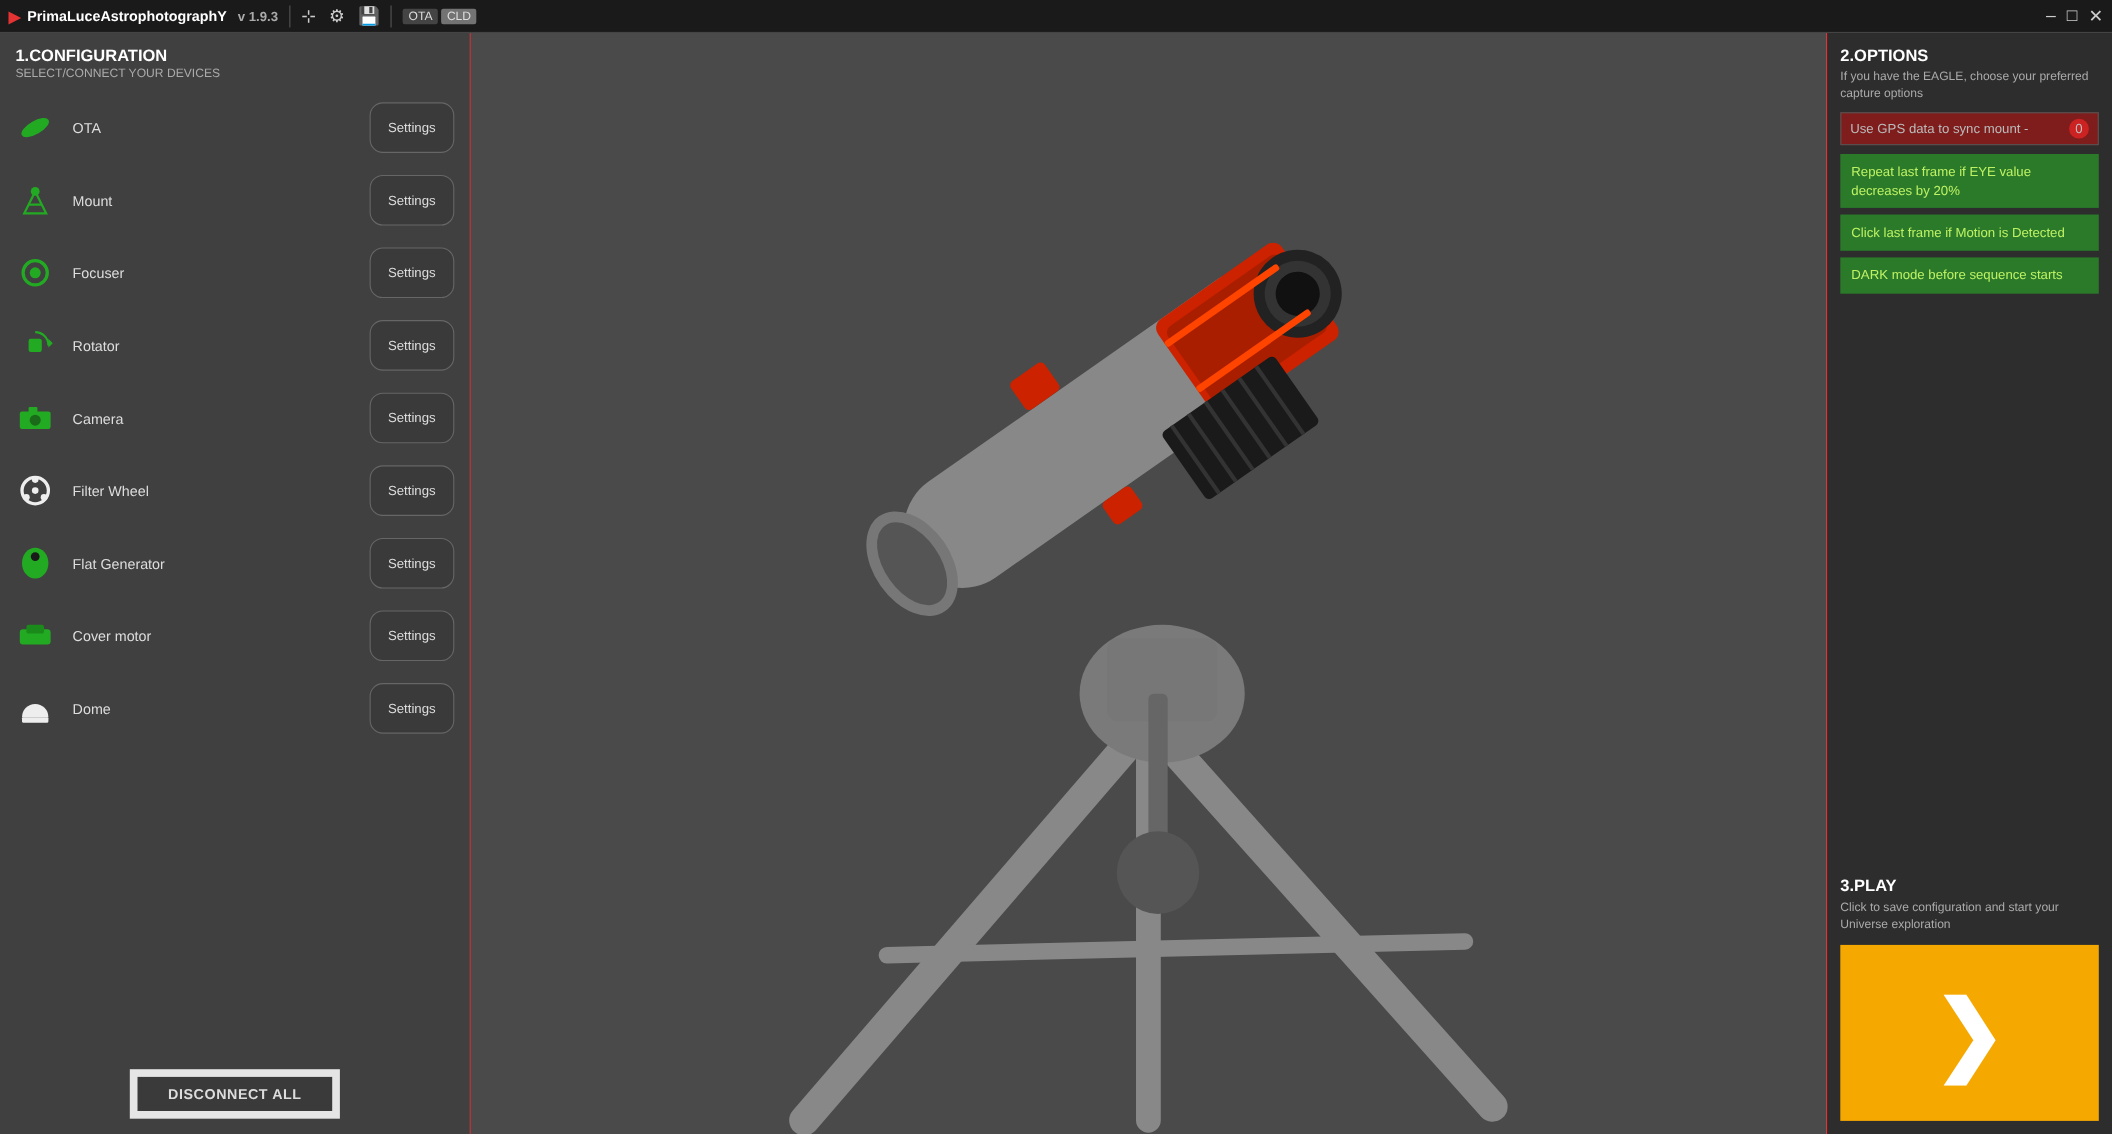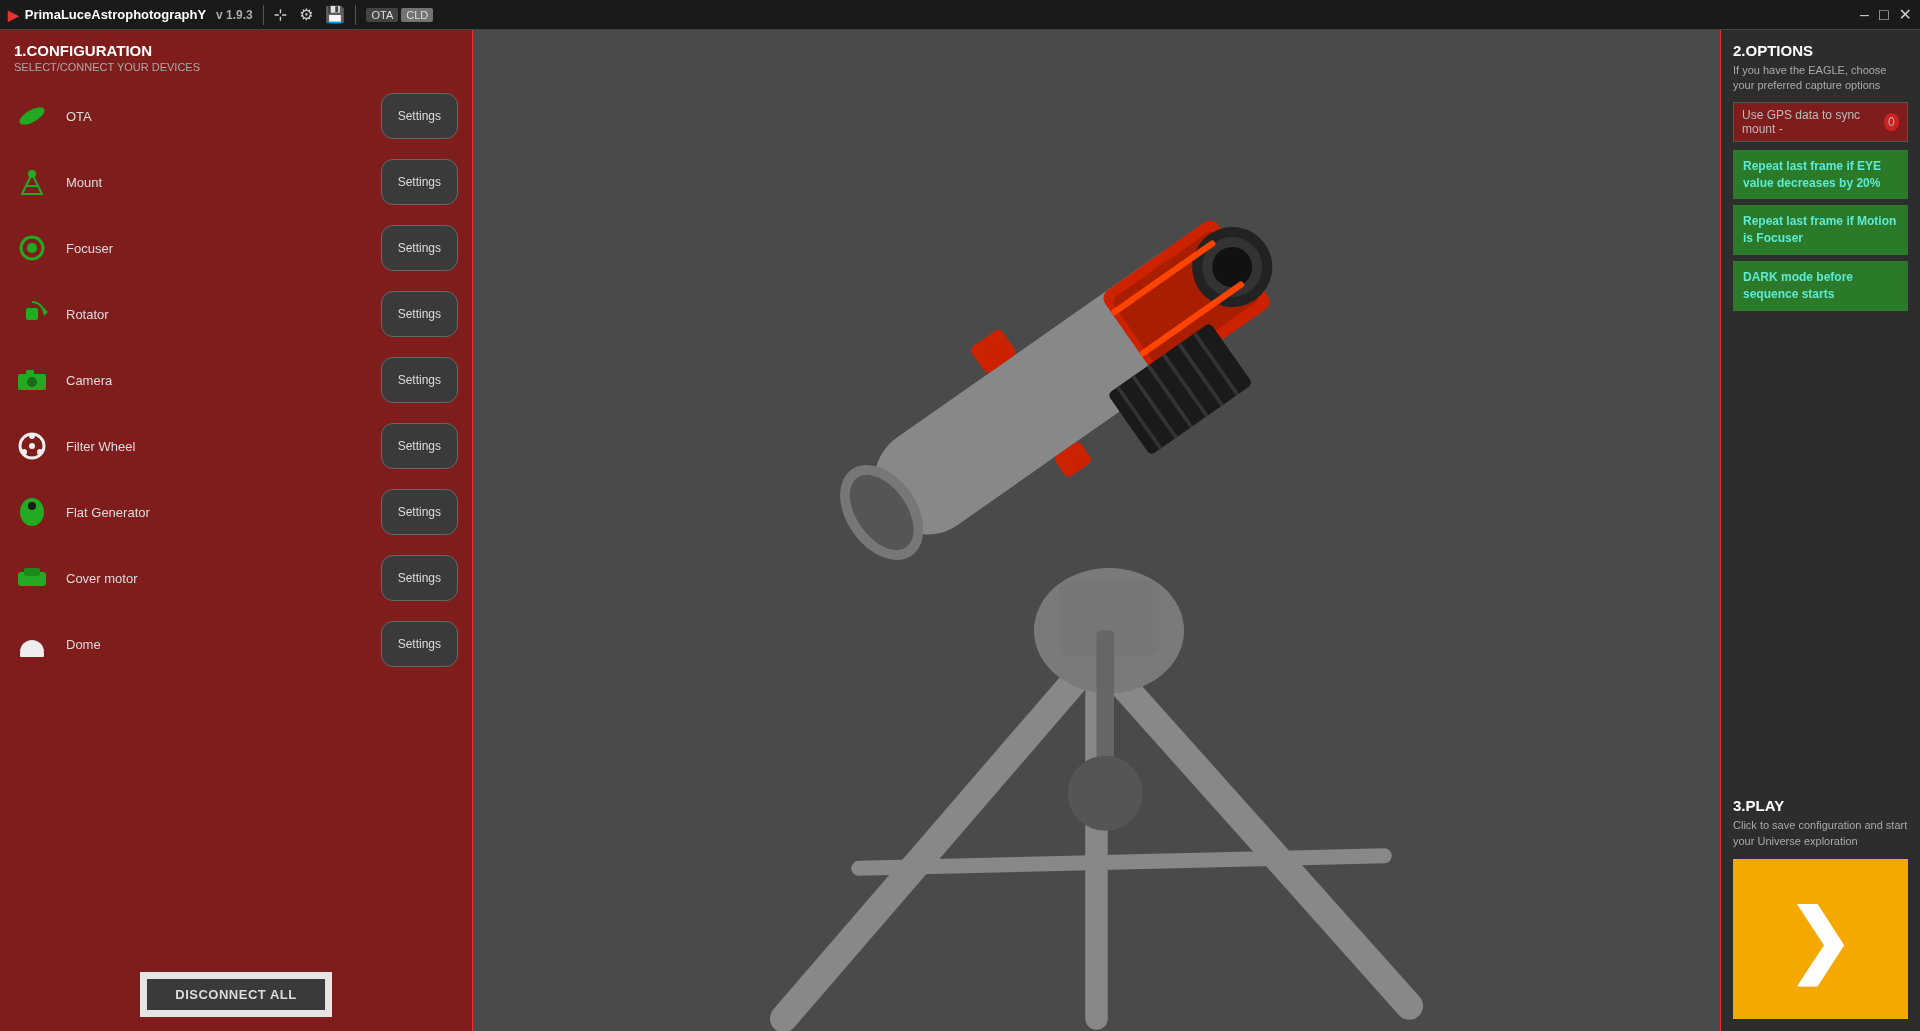--- a/index.html
+++ b/index.html
@@ -87,22 +87,22 @@
       position: absolute;
       top: 30px;
       left: 0;
       right: 0;
       bottom: 0;
       display: flex;
     }
 
     
     #left-panel {
-      width: 473px;
-      background: #7f1d1d;
+      width: 428px;
+      background: #404040;
       border-right: 1px solid #e53333;
       display: flex;
       flex-direction: column;
       flex-shrink: 0;
     }
     #left-panel .panel-header {
       padding: 12px 14px 4px;
     }
     #left-panel .panel-title {
       font-size: 15px;
@@ -166,21 +166,21 @@
       background: #4a4a4a;
       position: relative;
       overflow: hidden;
       display: flex;
       align-items: center;
       justify-content: center;
     }
 
     
     #right-panel {
-      width: 200px;
+      width: 260px;
       background: #2d2d2d;
       border-left: 1px solid #e53333;
       display: flex;
       flex-direction: column;
       padding: 12px;
       gap: 7px;
       flex-shrink: 0;
       justify-content: flex-end;
     }
     .section-title {
@@ -218,27 +218,27 @@
       background: #cc2222;
       display: inline-flex;
       align-items: center;
       justify-content: center;
       font-size: 10px;
       color: #fff;
       margin-left: 4px;
     }
     .green-option {
       background: #2a7a2a;
-      color: #5eead4;
+      color: #bef264;
       padding: 8px 10px;
       font-size: 12px;
       margin-bottom: 6px;
       cursor: pointer;
       line-height: 1.4;
-      font-weight: bold;
+      font-weight: normal;
     }
 
     .play-section {
       margin-top: auto;
     }
     .play-title {
       font-size: 15px;
       font-weight: bold;
       color: #fff;
       margin-bottom: 4px;
@@ -463,21 +463,21 @@
     <div>
       <div class="section-title">2.OPTIONS</div>
       <div class="section-desc">If you have the EAGLE, choose your preferred capture options</div>
 
       <div class="gps-input">
         <span>Use GPS data to sync mount -</span>
         <span class="gps-indicator">0</span>
       </div>
 
       <div class="green-option">Repeat last frame if EYE value decreases by 20%</div>
-      <div class="green-option">Repeat last frame if Motion is Focuser</div>
+      <div class="green-option">Click last frame if Motion is Detected</div>
       <div class="green-option">DARK mode before sequence starts</div>
     </div>
 
     <div class="play-section">
       <div class="play-title">3.PLAY</div>
       <div class="play-desc">Click to save configuration and start your Universe exploration</div>
       <button class="play-button">
         <span class="play-chevron">❯</span>
       </button>
     </div>

